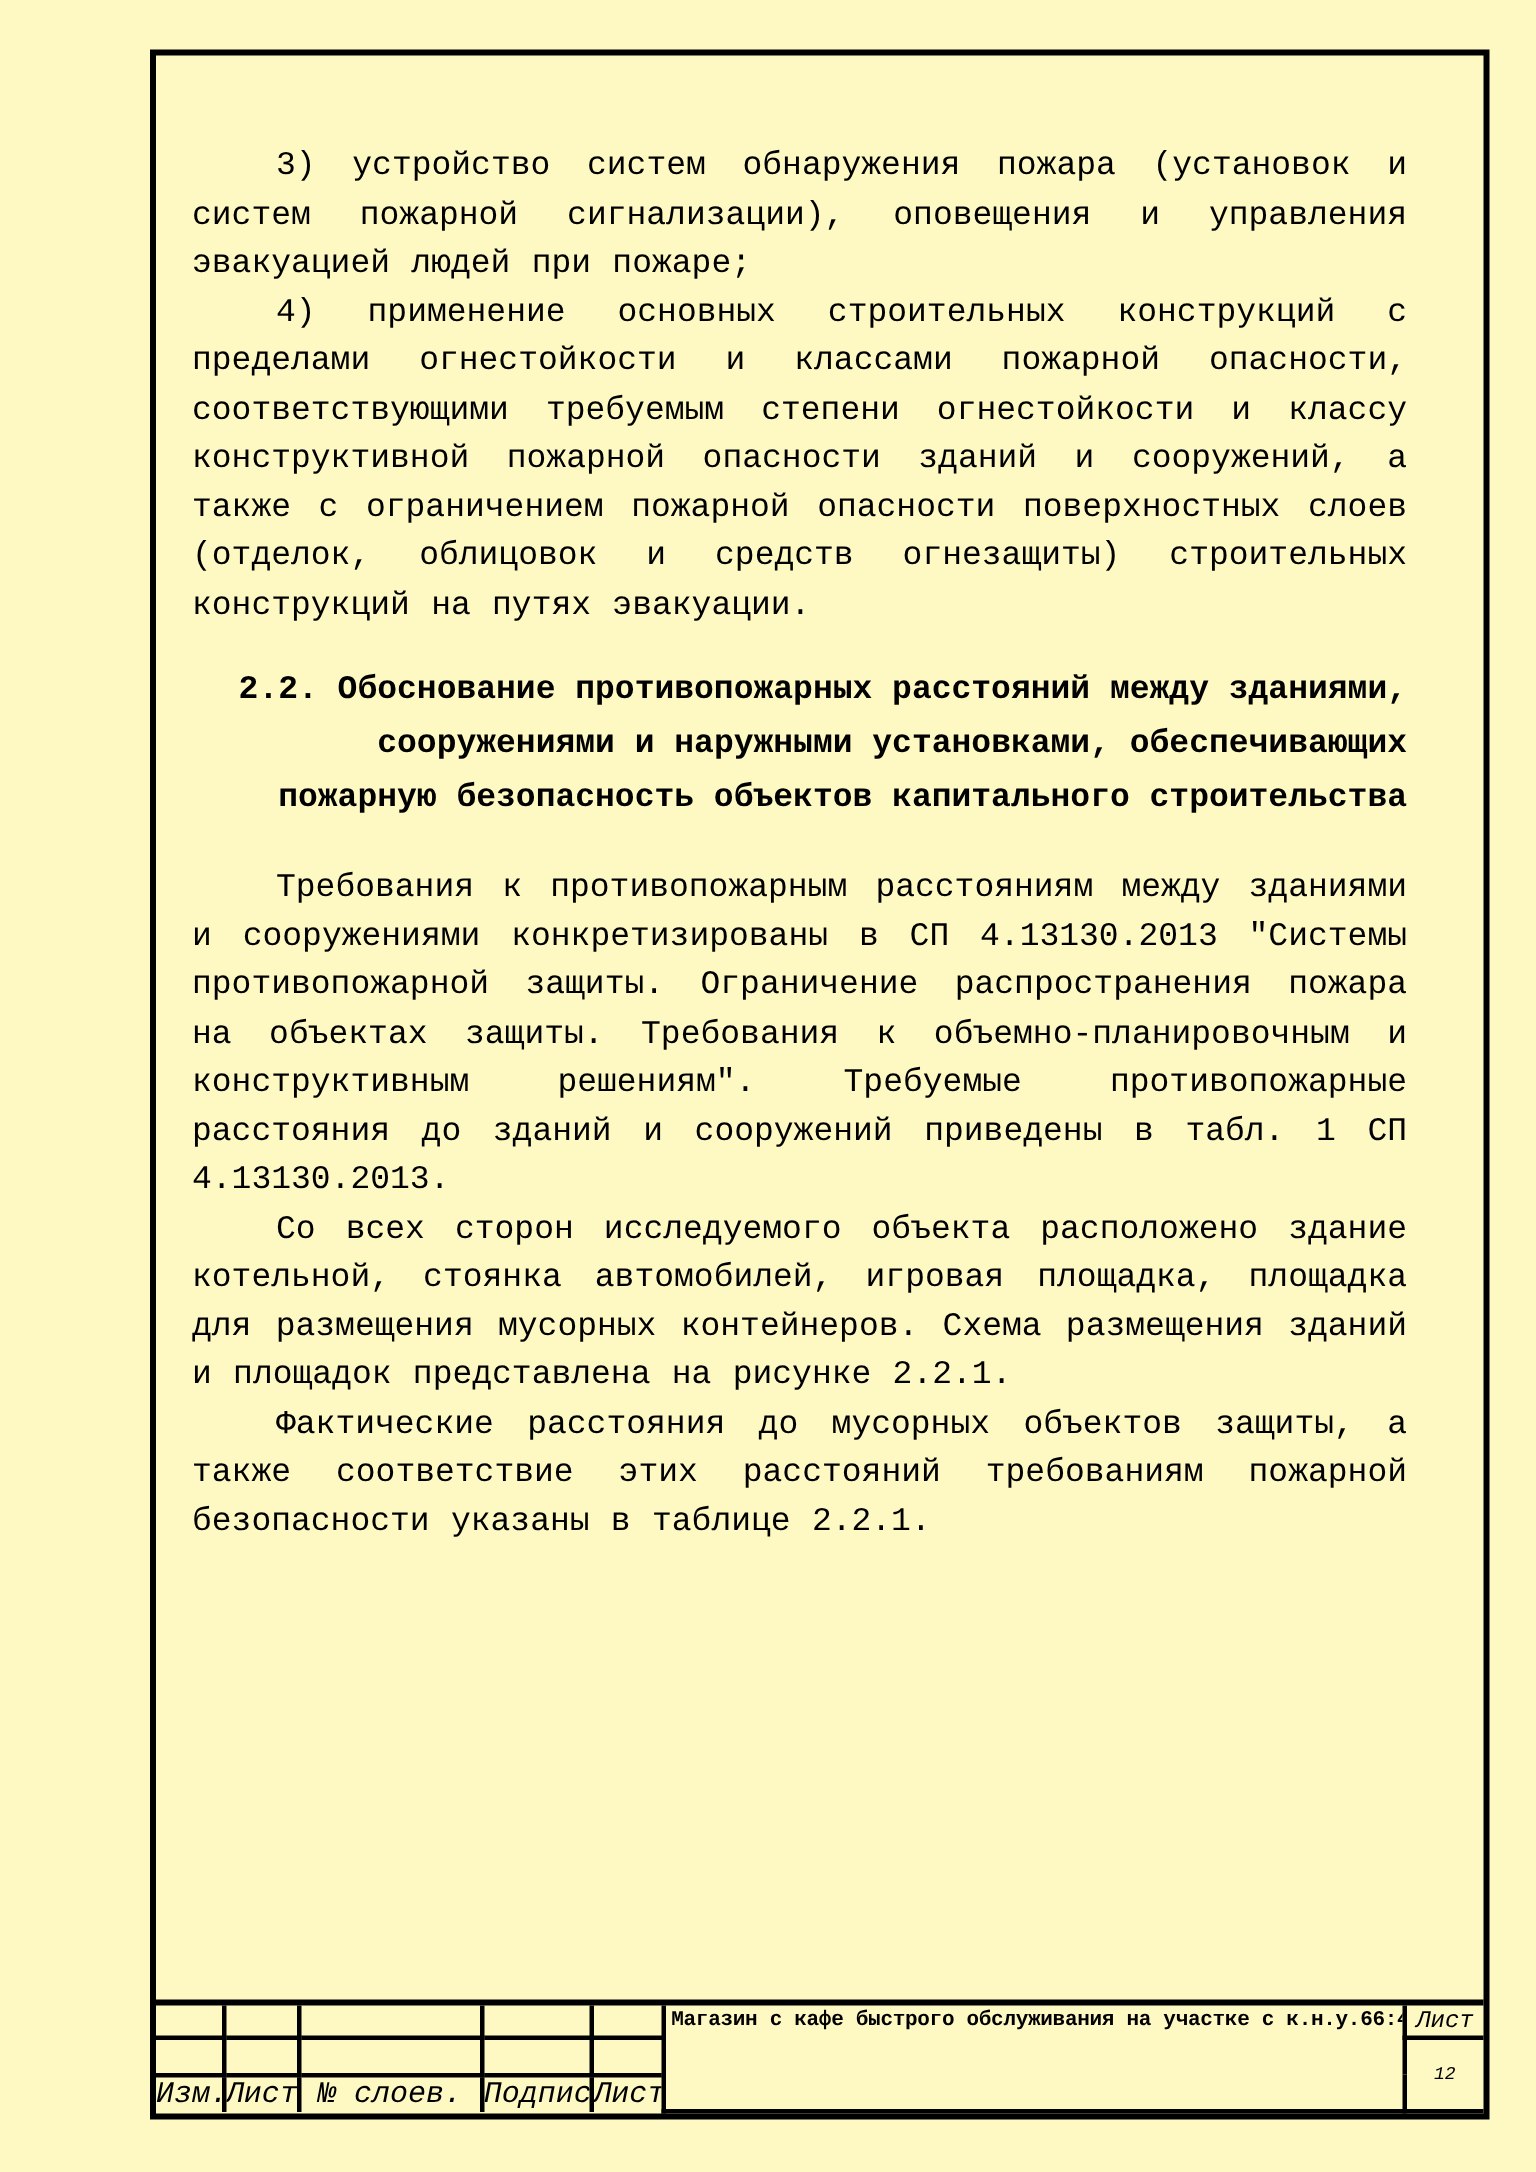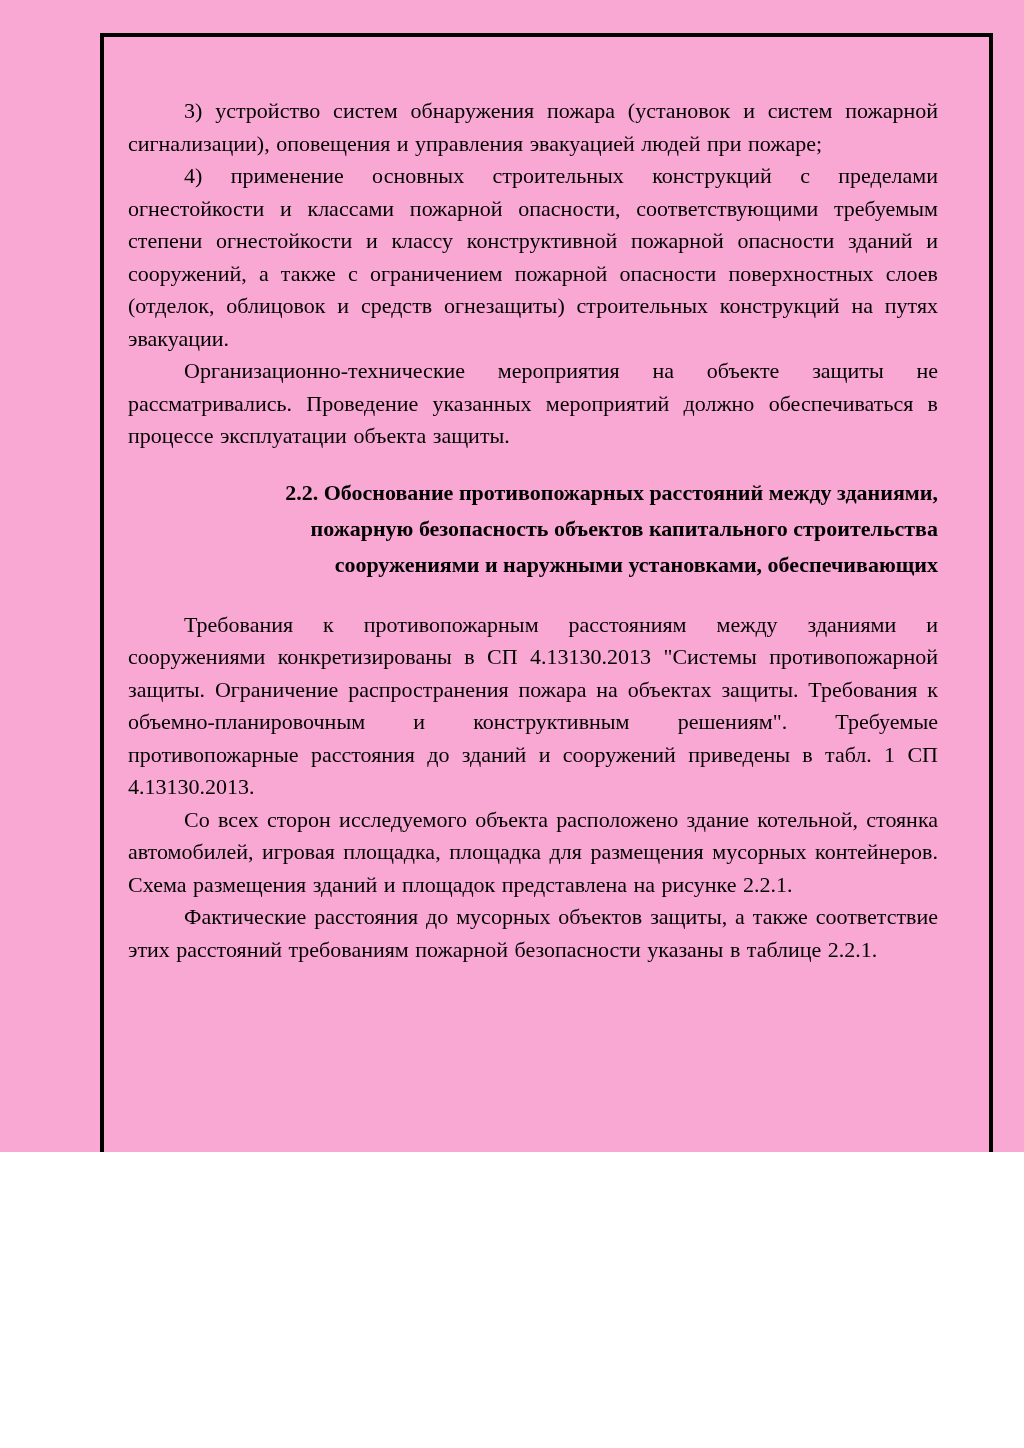--- a/index.html
+++ b/index.html
@@ -4,23 +4,24 @@
 <style>
   html, body { margin: 0; padding: 0; }
   body {
     width: 1024px; height: 1448px;
     background: #ffffff;
     font-family: "Liberation Serif", "DejaVu Serif", serif;
     color: #000000;
   }
   .page {
     position: relative;
-    width: 1024px; height: 1152px;
-    background: #f9a8d4;
+    width: 1024px; height: 1448px;
+    background: #fef9c3;
     overflow: hidden;
+    font-family: Liberation Mono, monospace;
   }
   .frame {
     position: absolute;
     left: 100px; top: 33px;
     width: 893px; height: 1380px;
     border: 4px solid #000000;
     box-sizing: border-box;
   }
   .content {
     position: absolute;
@@ -95,26 +96,25 @@
 </style>
 </head>
 <body>
 
 <div class="page">
   <div class="frame">
 
     <div class="content">
       <p class="body-p">3) устройство систем обнаружения пожара (установок и систем пожарной сигнализации), оповещения и управления эвакуацией людей при пожаре;</p>
       <p class="body-p">4) применение основных строительных конструкций с пределами огнестойкости и классами пожарной опасности, соответствующими требуемым степени огнестойкости и классу конструктивной пожарной опасности зданий и сооружений, а также с ограничением пожарной опасности поверхностных слоев (отделок, облицовок и средств огнезащиты) строительных конструкций на путях эвакуации.</p>
-      <p class="body-p">Организационно-технические мероприятия на объекте защиты не рассматривались. Проведение указанных мероприятий должно обеспечиваться в процессе эксплуатации объекта защиты.</p>
 
       <div class="section-heading">
         <div>2.2. Обоснование противопожарных расстояний между зданиями,</div>
+        <div>сооружениями и наружными установками, обеспечивающих</div>
         <div>пожарную безопасность объектов капитального строительства</div>
-        <div>сооружениями и наружными установками, обеспечивающих</div>
       </div>
 
       <p class="body-p">Требования к противопожарным расстояниям между зданиями и сооружениями конкретизированы в СП 4.13130.2013 "Системы противопожарной защиты. Ограничение распространения пожара на объектах защиты. Требования к объемно-планировочным и конструктивным решениям". Требуемые противопожарные расстояния до зданий и сооружений приведены в табл. 1 СП 4.13130.2013.</p>
       <p class="body-p">Со всех сторон исследуемого объекта расположено здание котельной, стоянка автомобилей, игровая площадка, площадка для размещения мусорных контейнеров. Схема размещения зданий и площадок представлена на рисунке 2.2.1.</p>
       <p class="body-p">Фактические расстояния до мусорных объектов защиты, а также соответствие этих расстояний требованиям пожарной безопасности указаны в таблице 2.2.1.</p>
     </div>
 
     <div class="titleblock-wrap">
       <table class="titleblock">
         <colgroup>

